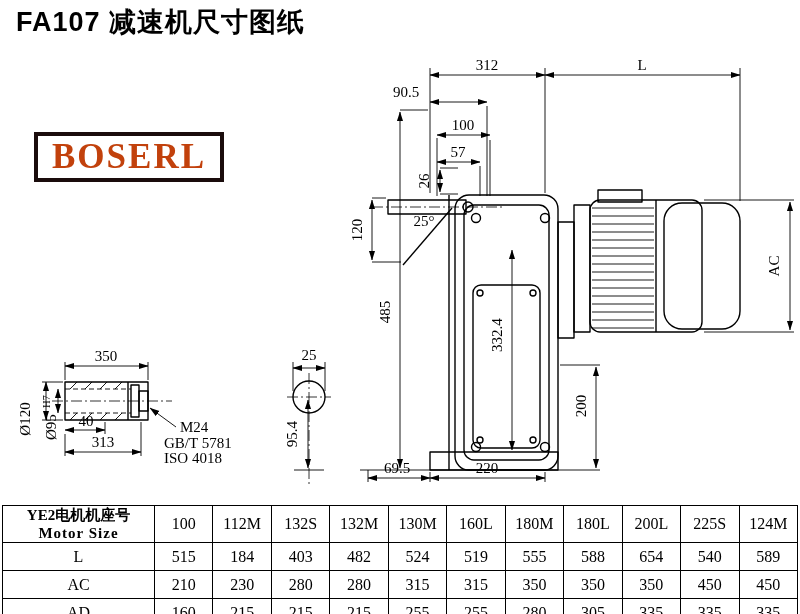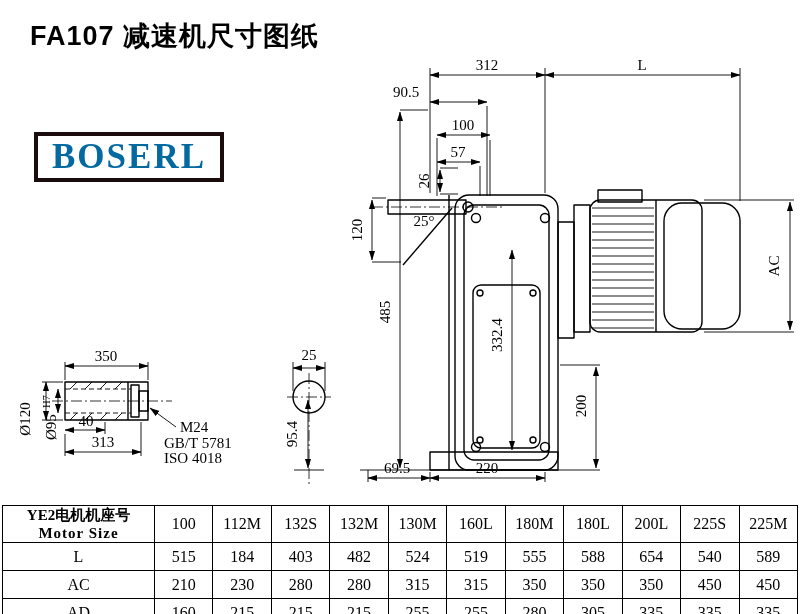--- a/index.html
+++ b/index.html
@@ -1,23 +1,23 @@
 <!DOCTYPE html>
 <html><head>
 <meta charset="utf-8">
 <style>
   html,body { margin:0; padding:0; background:#fff; }
   .page { position:relative; width:800px; height:614px; background:#fff; overflow:hidden;
           font-family:"Liberation Sans", sans-serif; color:#000; }
-  .title { position:absolute; left:16px; top:4px; margin:14px; font-size:27px; font-weight:700;
+  .title { position:absolute; left:16px; top:4px; margin:0; font-size:27px; font-weight:700;
            letter-spacing:1px; }
   .logo { position:absolute; left:34px; top:132px; border:4px solid #1a0c0c; padding:1px 14px;
           background:#fff; }
   .logo span { font-family:"Liberation Serif", serif; font-size:35px; font-weight:700;
-               color:#0369a1; letter-spacing:2px;margin-top:10px; }
+               color:#c2410c; letter-spacing:2px;margin-top:10px; }
   .draw { position:absolute; left:0; top:50px; }
   .obj { stroke:#000; stroke-width:1.4; fill:none; stroke-linejoin:round; }
   .ln  { stroke:#000; stroke-width:0.9; fill:none; }
   .dl  { stroke:#000; stroke-width:0.9; fill:none; }
   .cl  { stroke:#000; stroke-width:0.8; fill:none; stroke-dasharray:11 3 2 3; }
   .dash{ stroke:#000; stroke-width:0.9; fill:none; stroke-dasharray:5 3; }
   .dim { font:15px "Liberation Serif", serif; fill:#000; text-anchor:middle; }
   .ts  { text-anchor:start; }
   .sup { font-size:10.5px; }
   .dimtable { position:absolute; left:2px; top:505px; width:796px; border-collapse:collapse;
@@ -216,21 +216,21 @@
       <td>100</td>
       <td>112M</td>
       <td>132S</td>
       <td>132M</td>
       <td>130M</td>
       <td>160L</td>
       <td>180M</td>
       <td>180L</td>
       <td>200L</td>
       <td>225S</td>
-      <td>225M</td>
+      <td>124M</td>
     </tr>
     <tr>
       <td>L</td>
       <td>515</td>
       <td>184</td>
       <td>403</td>
       <td>482</td>
       <td>524</td>
       <td>519</td>
       <td>555</td>

